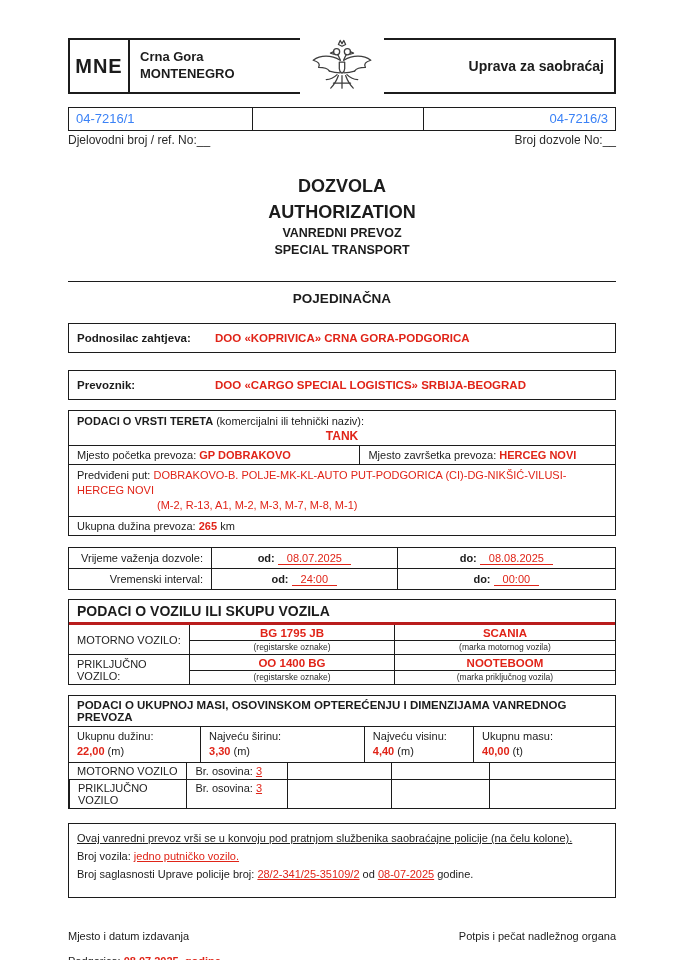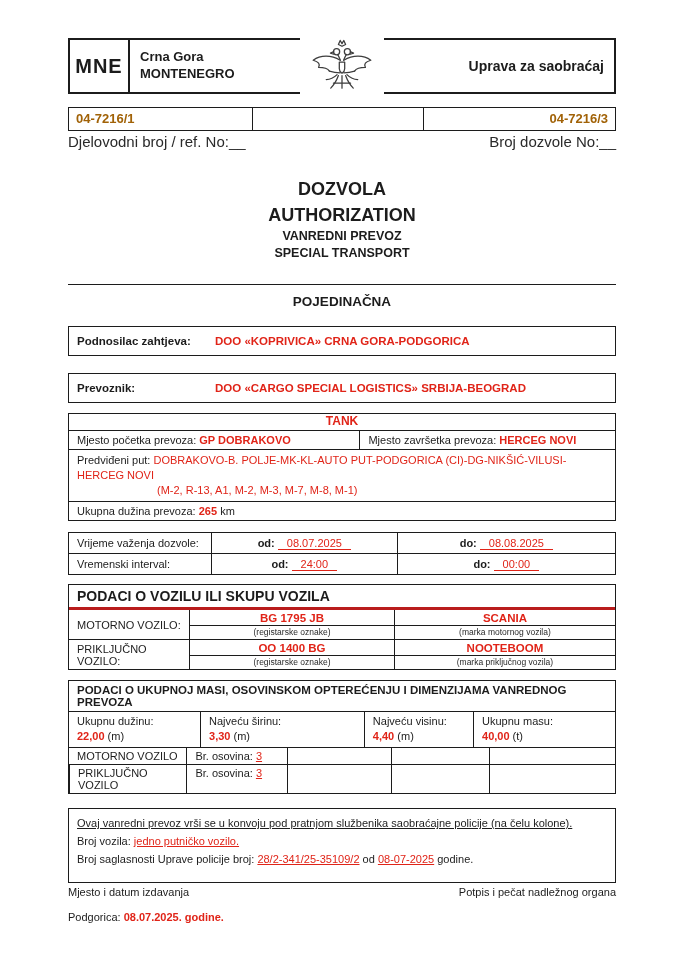--- a/index.html
+++ b/index.html
@@ -38,24 +38,24 @@
     margin-left:auto; align-self:center;
     padding-right:10px; font-size:14px; font-weight:bold;
   }
 
   
   .ref-table {
     margin-top:13px;
     display:grid; grid-template-columns:33.5% 31.5% 35%;
     border:1.5px solid #1c1c1c;
   }
-  .ref-cell { padding:3px 7px; font-size:13px; font-weight:bold; color:#a16207; min-height:22px; }
+  .ref-cell { padding:3px 7px; font-size:13px; font-weight:normal; color:#3b82f6; min-height:22px; }
   .ref-cell.mid { border-left:1px solid #1c1c1c; border-right:1px solid #1c1c1c; }
   .ref-cell.right { text-align:right; }
-  .ref-captions { display:flex; justify-content:space-between; margin-top:2px; font-size:15px; color:#2a2a2a; }
+  .ref-captions { display:flex; justify-content:space-between; margin-top:2px; font-size:12px; color:#2a2a2a; }
 
   
   .title-block { text-align:center; margin-top:26px; }
   .t1 { font-size:18px; font-weight:bold; line-height:26px; }
   .t2 { font-size:12.5px; font-weight:bold; line-height:17px; }
   .rule { border-top:1.5px solid #1c1c1c; margin-top:22px; }
   .subtype { text-align:center; font-size:13.5px; font-weight:bold; margin-top:9px; }
 
   
   .box { border:1.5px solid #1c1c1c; }
@@ -75,21 +75,21 @@
   .cargo-name { text-align:center; font-size:12px; padding-bottom:2px; border-bottom:1px solid #1c1c1c; }
   .cargo-places { display:grid; grid-template-columns:51% 49%; border-bottom:1px solid #1c1c1c;gap:12px; }
   .cargo-places > div { padding:3px 8px; }
   .cargo-places > div + div { border-left:1px solid #1c1c1c; }
   .cargo-route { padding:3px 8px; border-bottom:1px solid #1c1c1c; line-height:15px; }
   .route-l2 { margin-left:80px; }
   .cargo-dist { padding:3px 8px; }
 
   
   .val-table { margin-top:11px; border:1.5px solid #1c1c1c; display:grid; grid-template-columns:26% 34% 40%; font-size:11px; }
-  .val-table > div { padding:4px 8px; border-bottom:1px solid #1c1c1c; }
+  .val-table > div { padding:4px 8px; border-bottom:1px solid #1c1c1c;text-align:right; }
   .val-table > div:nth-child(n+4) { border-bottom:0; }
   .val-table .vc { border-left:1px solid #1c1c1c; text-align:center; }
 
   
   .veh-box { margin-top:9px; font-size:11px; }
   .veh-title { padding:3px 8px; font-weight:bold; border-bottom:3px solid #b91c1c; font-size:14px; }
   .veh-grid { display:grid; grid-template-columns:22% 37.5% 40.5%; }
   .veh-row-label { display:flex; align-items:center; padding:0 8px; border-bottom:1px solid #1c1c1c; }
   .veh-cell { border-left:1px solid #1c1c1c; border-bottom:1px solid #1c1c1c; text-align:center; }
   .veh-grid > div:nth-last-child(-n+3) { border-bottom:0; }
@@ -104,21 +104,21 @@
   .dim-vals > div + div { border-left:1px solid #1c1c1c; }
   .dim-axles { display:grid; grid-template-columns:21.5% 18.5% 19% 18% 23%; }
   .dim-axles > div { padding:2px 8px; border-bottom:1px solid #1c1c1c; }
   .dim-axles > div + div { border-left:1px solid #1c1c1c; }
   .dim-axles > div:nth-child(n+6) { border-bottom:0; }
 
   
   .convoy-box { margin-top:14px; padding:5px 8px 14px; font-size:11px; line-height:18px; }
 
   
-  .footer-row { display:flex; justify-content:space-between; margin-top:3px; font-size:11px;gap:24px; }
+  .footer-row { display:flex; justify-content:space-between; margin-top:32px; font-size:11px;gap:24px; }
   .issue-line { margin-top:13px; font-size:11px; }
 
   .emblem-svg { display:block; }
 </style>
 </head>
 <body>
 
 <div class="page">
 
   <div class="hdr-box">
@@ -174,20 +174,23 @@
     <span class="lbl">Podnosilac zahtjeva:</span>
     <span class="red">DOO «KOPRIVICA» CRNA GORA-PODGORICA</span>
   </div>
 
   <div class="box party-box">
     <span class="lbl">Prevoznik:</span>
     <span class="red">DOO «CARGO SPECIAL LOGISTICS» SRBIJA-BEOGRAD</span>
   </div>
 
   <div class="box cargo-box">
+    <div class="cargo-head">
+      <span class="lbl">PODACI O VRSTI TERETA</span><span> (komercijalni ili tehnički naziv):</span>
+    </div>
     <div class="cargo-name red">TANK</div>
     <div class="cargo-places">
       <div>
         <span>Mjesto početka prevoza:</span>
         <span class="red">GP DOBRAKOVO</span>
       </div>
       <div>
         <span>Mjesto završetka prevoza:</span>
         <span class="red">HERCEG NOVI</span>
       </div>

